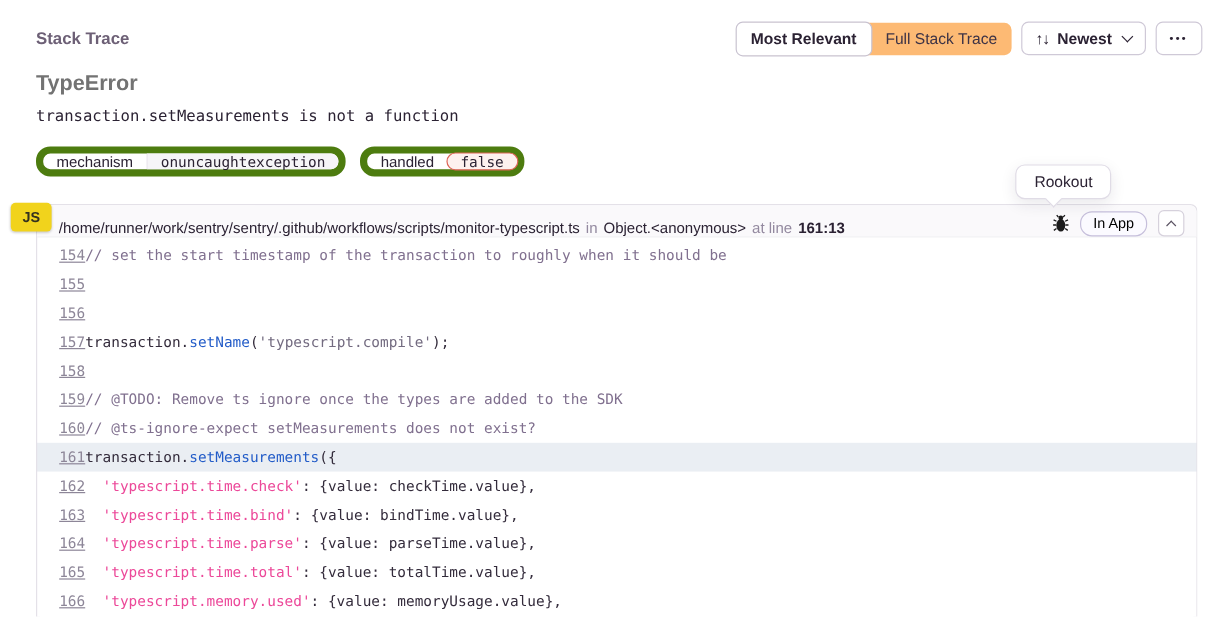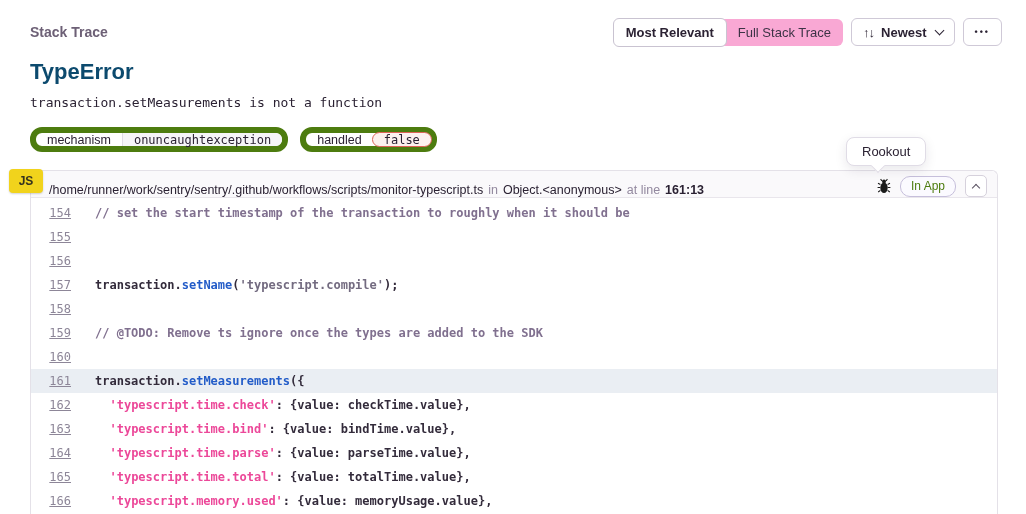--- a/index.html
+++ b/index.html
@@ -12,35 +12,35 @@
     overflow: hidden;
   }
   .mono { font-family: "DejaVu Sans Mono", monospace; }
 
   
   .top { padding: 18px 24px 0 30px; }
   .top-row { display: flex; justify-content: space-between; align-items: flex-start; }
   .section-label { font-size: 14px; font-weight: 700; color: #6d6076; padding-top: 6px; }
   .controls { display: flex; gap: 8px; align-items: center; }
 
-  .segmented { display: flex; background: #f9a8d4; border-radius: 6px; font-size: 13px; align-items: stretch; }
+  .segmented { display: flex; background: #fdba74; border-radius: 6px; font-size: 13px; align-items: stretch; }
   .seg { padding: 6px 12px; color: #3d3346; cursor: pointer; white-space: nowrap; }
   .seg.active { background: #fff; border: 1px solid #c9c3d1; border-radius: 6px; margin: -1px; font-weight: 700; color: #2B2233; }
 
   .btn {
     display: flex; align-items: center; gap: 7px;
     background: #fff; border: 1px solid #cfc9d7; border-radius: 6px;
     padding: 5px 11px; font-size: 13px; font-weight: 700; color: #2B2233;
     font-family: "Liberation Sans", sans-serif; cursor: pointer; height: 28px;
   }
   .updown { font-size: 13px; letter-spacing: -1px; font-weight: 400; }
   .chev-down { width: 7px; height: 7px; border-right: 1.6px solid #2B2233; border-bottom: 1.6px solid #2B2233; transform: rotate(45deg); margin-top: -4px; margin-left: 2px; }
   .more-dots { font-size: 9px; letter-spacing: 2px; line-height: 1; padding-top: 1px; }
 
-  .title { margin-top: 13px; font-size: 22px; font-weight: 700; color: #0c4a6e; }
+  .title { margin-top: 13px; font-size: 18px; font-weight: 700; color: #737373; }
   .message { font-size: 13px; margin-top: 10px; color: #2B2233; }
 
   .tags { display: flex; gap: 12px; margin-top: 17px; }
   .tag { display: flex; border: 6px solid #4d7c0f; border-radius: 12px; font-size: 12.5px; height: 25px; background: #fff; align-items: stretch; }
   .tag-key { padding: 0 11px; display: flex; align-items: center; color: #2B2233; }
   .tag-val { padding: 0 11px; background: #f6f5f8; border-left: 1px solid #e0dce6; border-radius: 0 12px 12px 0; font-family: "DejaVu Sans Mono", monospace; font-size: 12px; display: flex; align-items: center; color: #2B2233; text-align: center; }
   .tag.error .tag-val { background: #fdf1ef; border: 1px solid #dd6457; border-radius: 12px; margin: -1px; }
 
   
   .tooltip {
@@ -69,30 +69,30 @@
   .frame-header {
     height: 27px; background: #FAF9FB; border-bottom: 1px solid #e9e6ec; border-radius: 6px 6px 0 0;
     display: flex; align-items: flex-end; justify-content: space-between; padding: 0 10px 0 18px;
     font-size: 12.5px; cursor: pointer;
   }
   .path-wrap { display: flex; gap: 5px; align-items: center; white-space: nowrap; overflow: hidden; }
   .dim { color: #93899f; }
   .lineref { font-weight: 700; }
   .frame-right { display: flex; align-items: center; gap: 9px; flex-shrink: 0; }
   .bug-wrap { display: flex; align-items: center; cursor: pointer; }
-  .inapp { border: 1px solid #c6bfdb; background: #fbfaff; color: #4d7c0f; border-radius: 10px; padding: 2px 10px; font-size: 12px; line-height: 15px; }
+  .inapp { border: 1px solid #c6bfdb; background: #fbfaff; color: #000000; border-radius: 10px; padding: 2px 10px; font-size: 12px; line-height: 15px; }
   .collapse { width: 22px; height: 22px; border: 1px solid #d6d1dc; border-radius: 5px; background: #fff; display: flex; align-items: center; justify-content: center; cursor: pointer; }
   .chev-up { width: 6px; height: 6px; border-left: 1.6px solid #5a5262; border-top: 1.6px solid #5a5262; transform: rotate(45deg); margin-top: 3px; }
 
   
   .code { font-family: "DejaVu Sans Mono", monospace; font-size: 12px; padding-top: 3px; }
   .code-line { display: flex; height: 24px; align-items: center; }
   .code-line.hl { background: rgba(92,120,163,0.13); }
   .ln { width: 40px; text-align: right; color: #8d8698; flex-shrink: 0; text-decoration: underline; }
-  .src { padding-left: 24px; white-space: pre; font-weight: bold; }
+  .src { white-space: pre; }
   .tk-c { color: #80708F; }
   .tk-p { color: #332B3B; }
   .tk-o { color: #235CC8; }
   .tk-f { color: #235CC8; }
   .tk-s { color: #736b80; }
   .tk-k { color: #ec4899; }
 </style>
 </head>
 <body>
 
@@ -179,20 +179,21 @@
       <div class="code-line">
         <span class="ln">158</span>
         <span class="src"></span>
       </div>
       <div class="code-line">
         <span class="ln">159</span>
         <span class="src"><span class="tk-c">// @TODO: Remove ts ignore once the types are added to the SDK</span></span>
       </div>
       <div class="code-line">
         <span class="ln">160</span>
+        <span class="src"><span class="tk-c">// @ts-ignore-expect setMeasurements does not exist?</span></span>
       </div>
       <div class="code-line hl">
         <span class="ln">161</span>
         <span class="src"><span class="tk-p">transaction.</span><span class="tk-f">setMeasurements</span><span class="tk-p">({</span></span>
       </div>
       <div class="code-line">
         <span class="ln">162</span>
         <span class="src"><span class="tk-p">  </span><span class="tk-k">'typescript.time.check'</span><span class="tk-p">: {value: checkTime.value},</span></span>
       </div>
       <div class="code-line">

